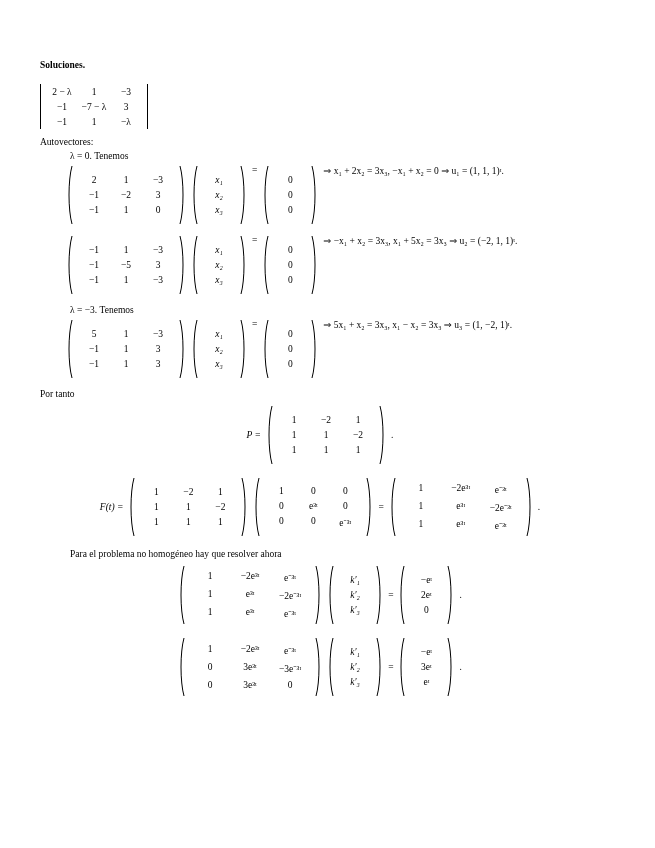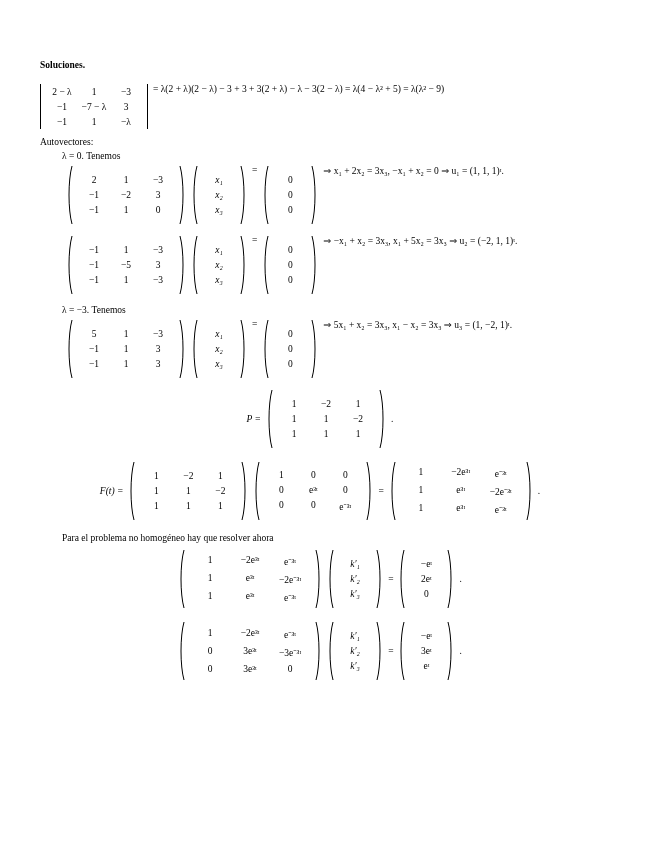--- a/index.html
+++ b/index.html
@@ -8,21 +8,21 @@
     background:#ffffff;
     font-family:"Liberation Serif", serif;
     color:#000;
     font-size:9.5px;
     position:relative;
     overflow:hidden;
   }
   .page { position:absolute; left:40px; top:60px; width:560px; }
   .hdr { font-weight:bold; font-size:9.5px; margin-bottom:14px; }
   .para { font-size:9.5px; margin:0 0 4px 0; }
-  .indent { margin-left:22px; }
+  .indent { margin-left:30px; }
   .center-row { display:flex; align-items:center; justify-content:center; gap:5px; }
   .left-row { display:flex; align-items:flex-start; justify-content:flex-start; gap:5px; }
 
   
   .mat { display:inline-flex; align-items:center; }
   .par { display:inline-block; width:7px; align-self:stretch; position:relative; }
   .par svg { display:block; height:100%; width:7px; }
   .bar { display:inline-block; width:1px; background:#000; align-self:stretch; }
   .cells { display:inline-block; padding:0 5px; }
   .cells .r { display:flex; }
@@ -57,21 +57,20 @@
             <span class="c num">3</span>
           </span>
         <span class="r">
             <span class="c num">−1</span>
             <span class="c num">1</span>
             <span class="c num">−λ</span>
           </span>
       </span>
       <span class="bar"></span>
     </div>
-    <span class="eqtxt">= λ(2 + λ)(2 − λ) − 3 + 3 + 3(2 + λ) − λ − 3(2 − λ) = λ(4 − λ² + 5) = λ(λ² − 9)</span>
   </div>
 
   <div class="para">Autovectores:</div>
 
   <div class="para indent">λ = 0. Tenemos</div>
   <div class="left-row" style="margin:4px 0 10px 26px;">
     <span class="mat">
       <span class="par">
           <svg viewBox="0 0 7 60" preserveAspectRatio="none">
             <path d="M6 1 C2 15, 2 45, 6 59" stroke="#000" fill="none" stroke-width="1"></path>
@@ -304,20 +303,21 @@
       </span>
       <span class="par">
           <svg viewBox="0 0 7 60" preserveAspectRatio="none">
             <path d="M1 1 C5 15, 5 45, 1 59" stroke="#000" fill="none" stroke-width="1"></path>
           </svg>
         </span>
     </span>
     <span class="eqtxt">⇒ 5x₁ + x₂ = 3x₃,   x₁ − x₂ = 3x₃ ⇒ u₃ = (1, −2, 1)ᵗ.</span>
   </div>
 
+  <div class="para">Por tanto</div>
   <div class="center-row" style="margin:6px 0 12px 0;">
     <span class="eqtxt it">P =</span>
     <span class="mat">
       <span class="par">
           <svg viewBox="0 0 7 60" preserveAspectRatio="none">
             <path d="M6 1 C2 15, 2 45, 6 59" stroke="#000" fill="none" stroke-width="1"></path>
           </svg>
         </span>
       <span class="cells">
         <span class="r">

